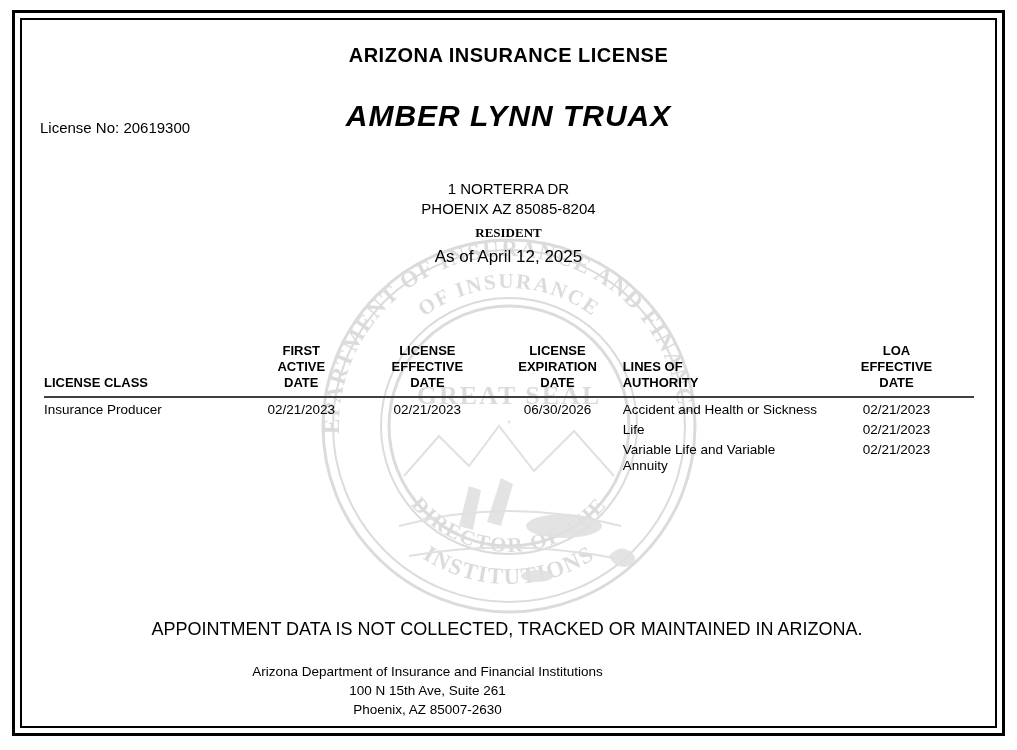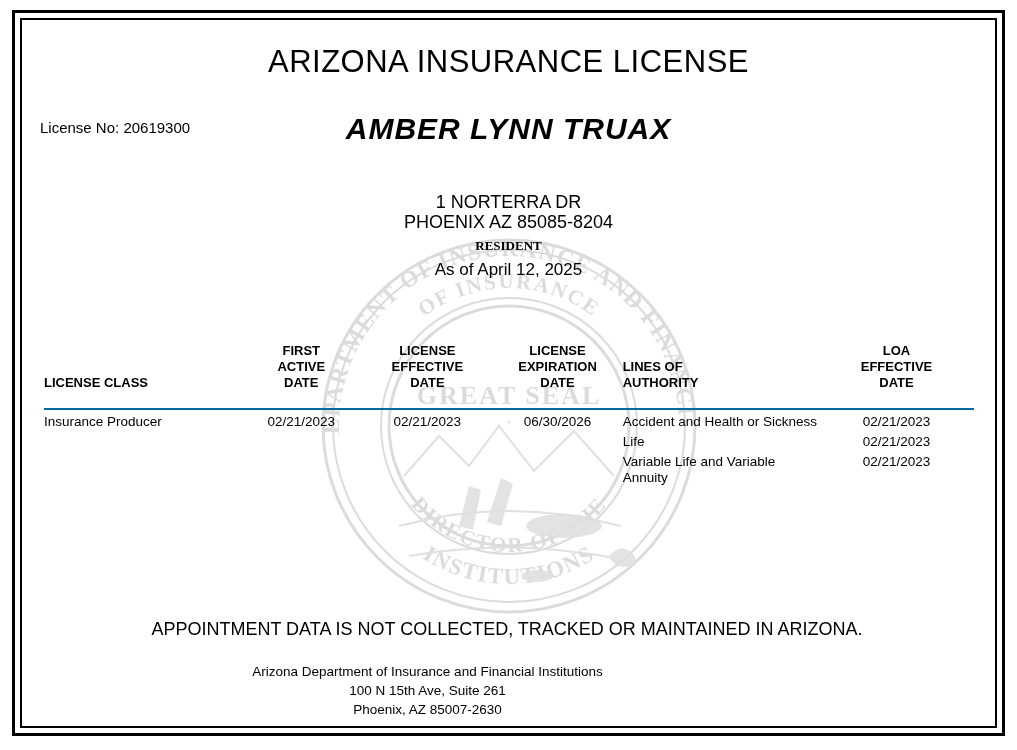--- a/index.html
+++ b/index.html
@@ -60,42 +60,42 @@
     pointer-events: none;
     z-index: 0;
   }
   .layer {
     position: relative;
     z-index: 2;
   }
 
   .title {
     text-align: center;
-    font-size: 31px;
+    font-size: 20px;
     letter-spacing: 0.5px;
     margin-top: 24px;
-    font-weight: normal;
+    font-weight: bold;
   }
   .license-no {
     position: absolute;
     left: 18px;
     top: 75px;
     font-size: 15px;
   }
   .licensee-name {
     text-align: center;
     font-size: 30px;
     font-weight: bold;
     font-style: italic;
     letter-spacing: 1px;
     margin-top: 32px;
   }
   .addr {
     text-align: center;
-    font-size: 18px;
+    font-size: 15px;
     line-height: 20px;
     margin-top: 46px;
   }
   .resident {
     text-align: center;
     font-size: 13px;
     font-weight: bold;
     margin-top: 6px;
     font-family: Liberation Serif, serif;
   }
@@ -119,22 +119,22 @@
     font-size: 13.5px;
   }
   table.lic th {
     font-size: 13px;
     font-weight: bold;
     vertical-align: bottom;
     padding: 0 0 2px 0;
     line-height: 14px;
   }
   table.lic thead tr.headrow th {
-    border-bottom: 2px solid #0369a1;
-    padding-bottom: 18px;
+    border-bottom: 2px solid #404040;
+    padding-bottom: 6px;
   }
   .c-class  { width: 190px; text-align: left; }
   .c-first  { width: 118px; text-align: center; }
   .c-eff    { width: 126px; text-align: center; }
   .c-exp    { width: 126px; text-align: center; }
   .c-loa    { width: 190px; text-align: left; padding-left: 4px;}
   .c-loaeff { width: 150px; text-align: center; }
 
   table.lic td {
     font-size: 13.5px;

